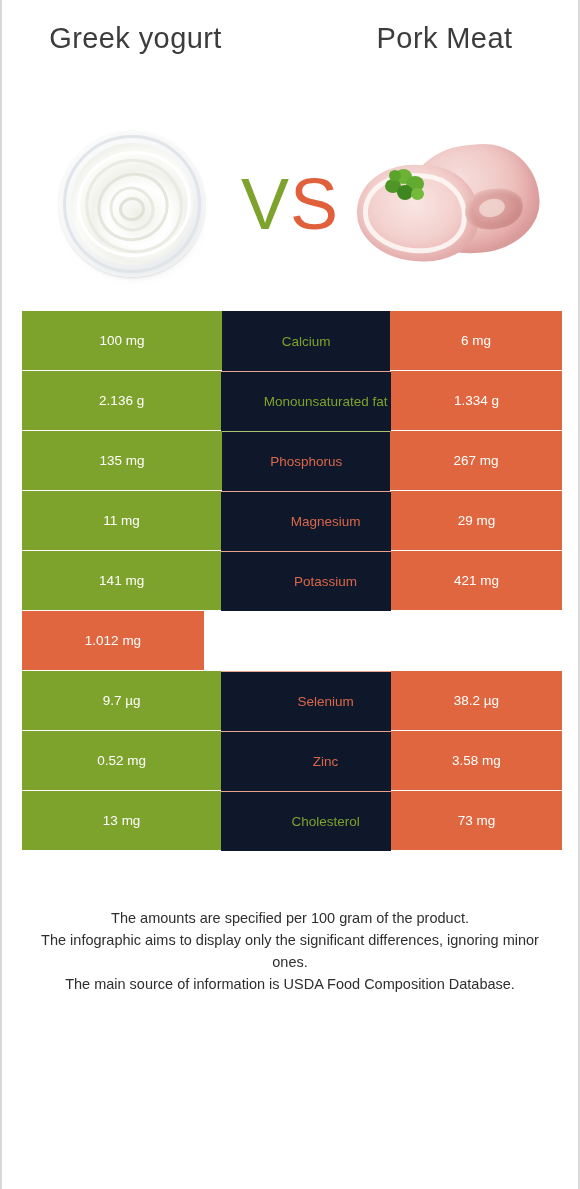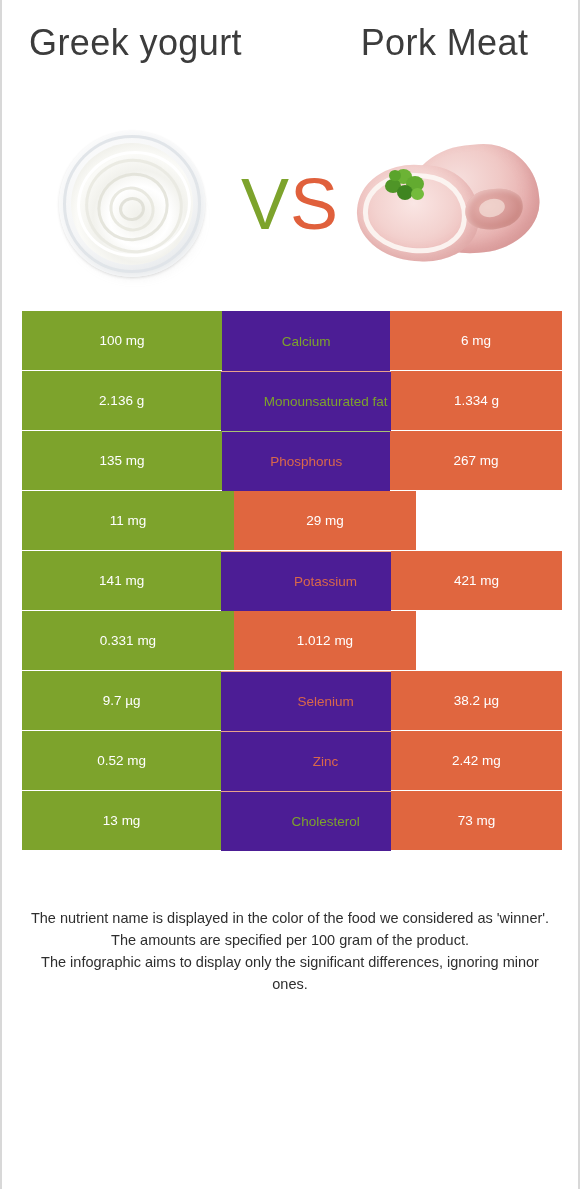--- a/index.html
+++ b/index.html
@@ -28,21 +28,21 @@
   
   .header {
     display: flex;
     align-items: flex-start;
     justify-content: space-between;
     padding: 20px 26px 0 26px;
     height: 96px;
     box-sizing: border-box;
   }
   .title {
-    font-size: 36px;
+    font-size: 29px;
     font-weight: 300;
     line-height: 1.28;
     letter-spacing: 0.4px;
     color: #3c3c3c;
     text-align: center;
     width: 215px;
   }
   .title.left  { text-align: center; }
   .title.right { text-align: center; }
 
@@ -215,21 +215,21 @@
     box-sizing: border-box;
   }
   .cell.left {
     width: 212px;
     background: #7da32c;
     color: #ffffff;
     border-bottom: 1px solid #ffffff;
   }
   .cell.mid {
     width: 178px;
-    background: #4c1d95;
+    background: #0f172a;
     font-size: 13.5px;
     font-weight: 500;
   }
   .cell.mid.sep-green  { border-top: 1px solid #a9c273; }
   .cell.mid.sep-orange { border-top: 1px solid #e9a28c; padding-left: 39px; }
   .cell.mid.sep-none   { border-top: 1px solid transparent; }
   .cell.right {
     width: 182px;
     background: #e0663f;
     color: #ffffff;
@@ -318,55 +318,57 @@
       </div>
       <div class="row">
         <div class="cell left">135 mg</div>
         <div class="cell mid sep-green">
           <span class="label-orange">Phosphorus</span>
         </div>
         <div class="cell right">267 mg</div>
       </div>
       <div class="row">
         <div class="cell left">11 mg</div>
+        <div class="cell mid sep-orange">
+          <span class="label-orange">Magnesium</span>
+        </div>
         <div class="cell right">29 mg</div>
       </div>
       <div class="row">
         <div class="cell left">141 mg</div>
         <div class="cell mid sep-orange">
           <span class="label-orange">Potassium</span>
         </div>
         <div class="cell right">421 mg</div>
       </div>
       <div class="row">
-        <div class="cell left">0.331 mg</div>
         <div class="cell right">1.012 mg</div>
       </div>
       <div class="row">
         <div class="cell left">9.7 µg</div>
         <div class="cell mid sep-orange">
           <span class="label-orange">Selenium</span>
         </div>
         <div class="cell right">38.2 µg</div>
       </div>
       <div class="row">
         <div class="cell left">0.52 mg</div>
         <div class="cell mid sep-orange">
           <span class="label-orange">Zinc</span>
         </div>
-        <div class="cell right">2.42 mg</div>
+        <div class="cell right">3.58 mg</div>
       </div>
       <div class="row">
         <div class="cell left">13 mg</div>
         <div class="cell mid sep-orange">
           <span class="label-green">Cholesterol</span>
         </div>
         <div class="cell right">73 mg</div>
       </div>
     </div>
 
   <div class="footer">
-    <p>The nutrient name is displayed in the color of the food we considered as 'winner'.</p>
     <p>The amounts are specified per 100 gram of the product.</p>
     <p>The infographic aims to display only the significant differences, ignoring minor ones.</p>
+    <p>The main source of information is USDA Food Composition Database.</p>
   </div>
 
 </div>
 
 </body></html>

